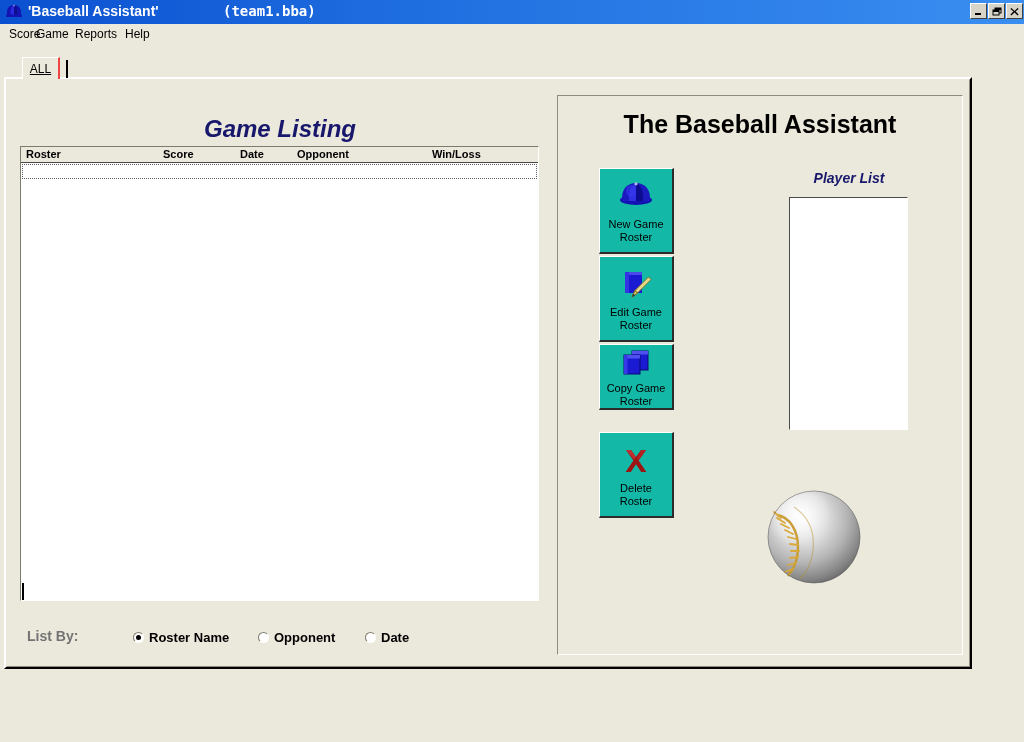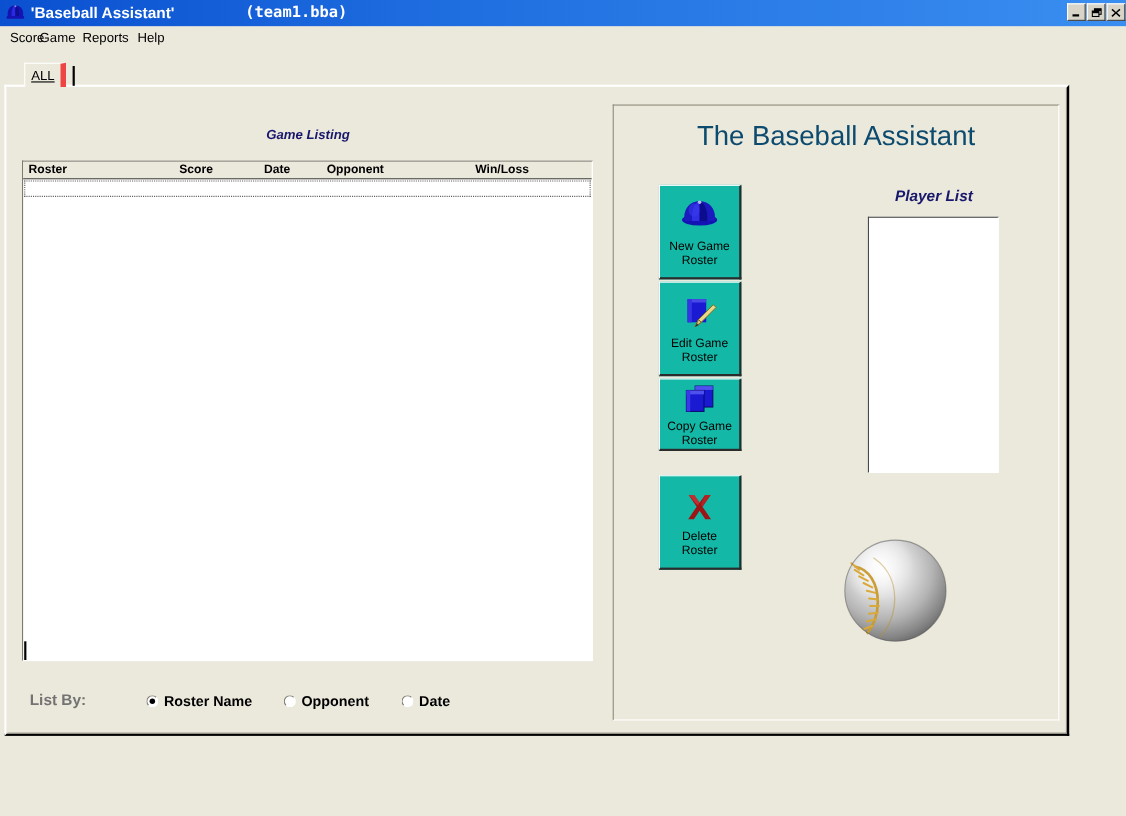--- a/index.html
+++ b/index.html
@@ -84,21 +84,21 @@
   }
 
   
   #tab-all {
     position: absolute;
     left: 22px; top: 57px;
     width: 38px; height: 22px;
     background: #ebe8dc;
     border-top: 1px solid #ffffff;
     border-left: 1px solid #ffffff;
-    border-right: 5px solid #ef4444;
+    border-right: 2px solid #ef4444;
     box-sizing: border-box;
     font-size: 12px;
     color: #000000;
     display: flex;
     align-items: center;
     justify-content: center;
     cursor: default;
     z-index: 5;
     text-decoration: underline;
   }
@@ -132,21 +132,21 @@
     border-bottom: 1px solid #8f8b7d;
     box-sizing: border-box;
   }
 
   
   #game-listing-title {
     position: absolute;
     left: 20px; top: 115px;
     width: 520px;
     text-align: center;
-    font-size: 12px;
+    font-size: 24px;
     font-weight: bold;
     font-style: italic;
     color: #17176b;
     white-space: nowrap;
   }
   #grid-wrap {
     position: absolute;
     left: 20px; top: 146px;
     width: 519px; height: 455px;
     background: #ffffff;
@@ -246,22 +246,22 @@
     border-right: 1px solid #ffffff;
     border-bottom: 1px solid #ffffff;
     box-sizing: border-box;
   }
   #app-heading {
     position: absolute;
     left: 557px; top: 110px;
     width: 406px;
     text-align: center;
     font-size: 25px;
-    font-weight: normal;
-    color: #0c4a6e;
+    font-weight: bold;
+    color: #000000;
     white-space: nowrap;
   }
   #player-list-title {
     position: absolute;
     left: 740px; top: 170px;
     width: 218px;
     text-align: center;
     font-size: 14px;
     font-weight: bold;
     font-style: italic;

